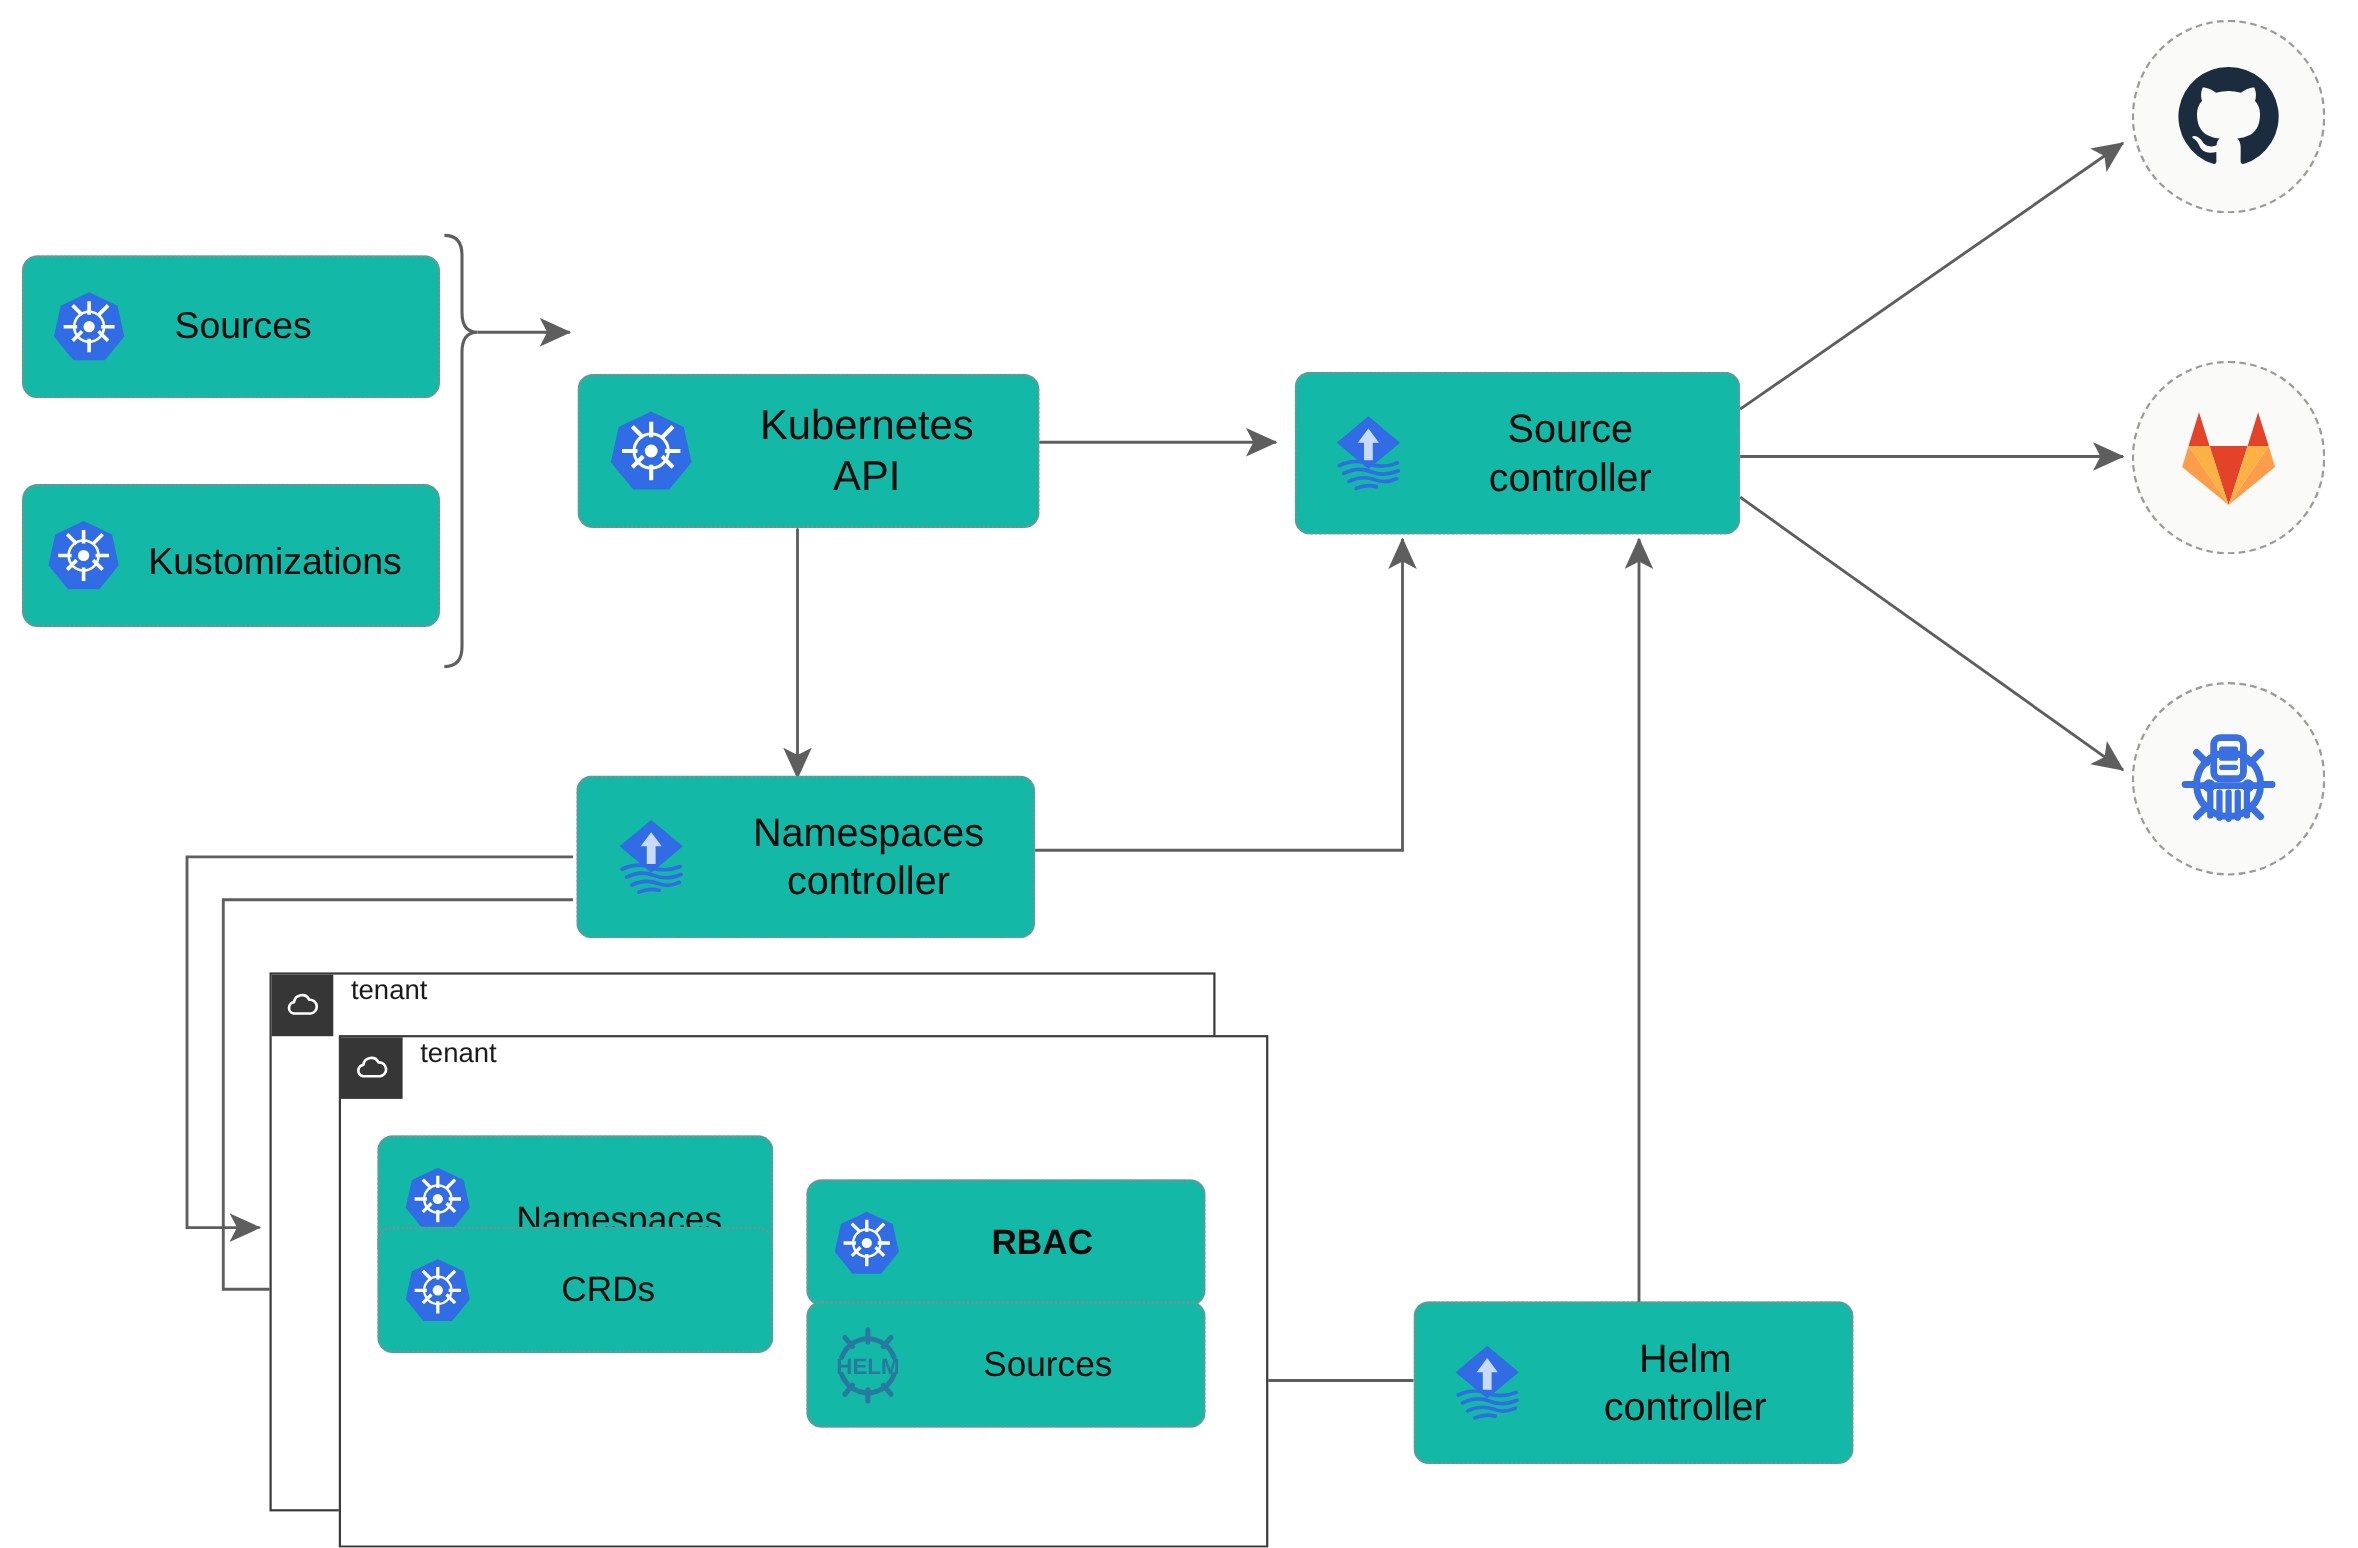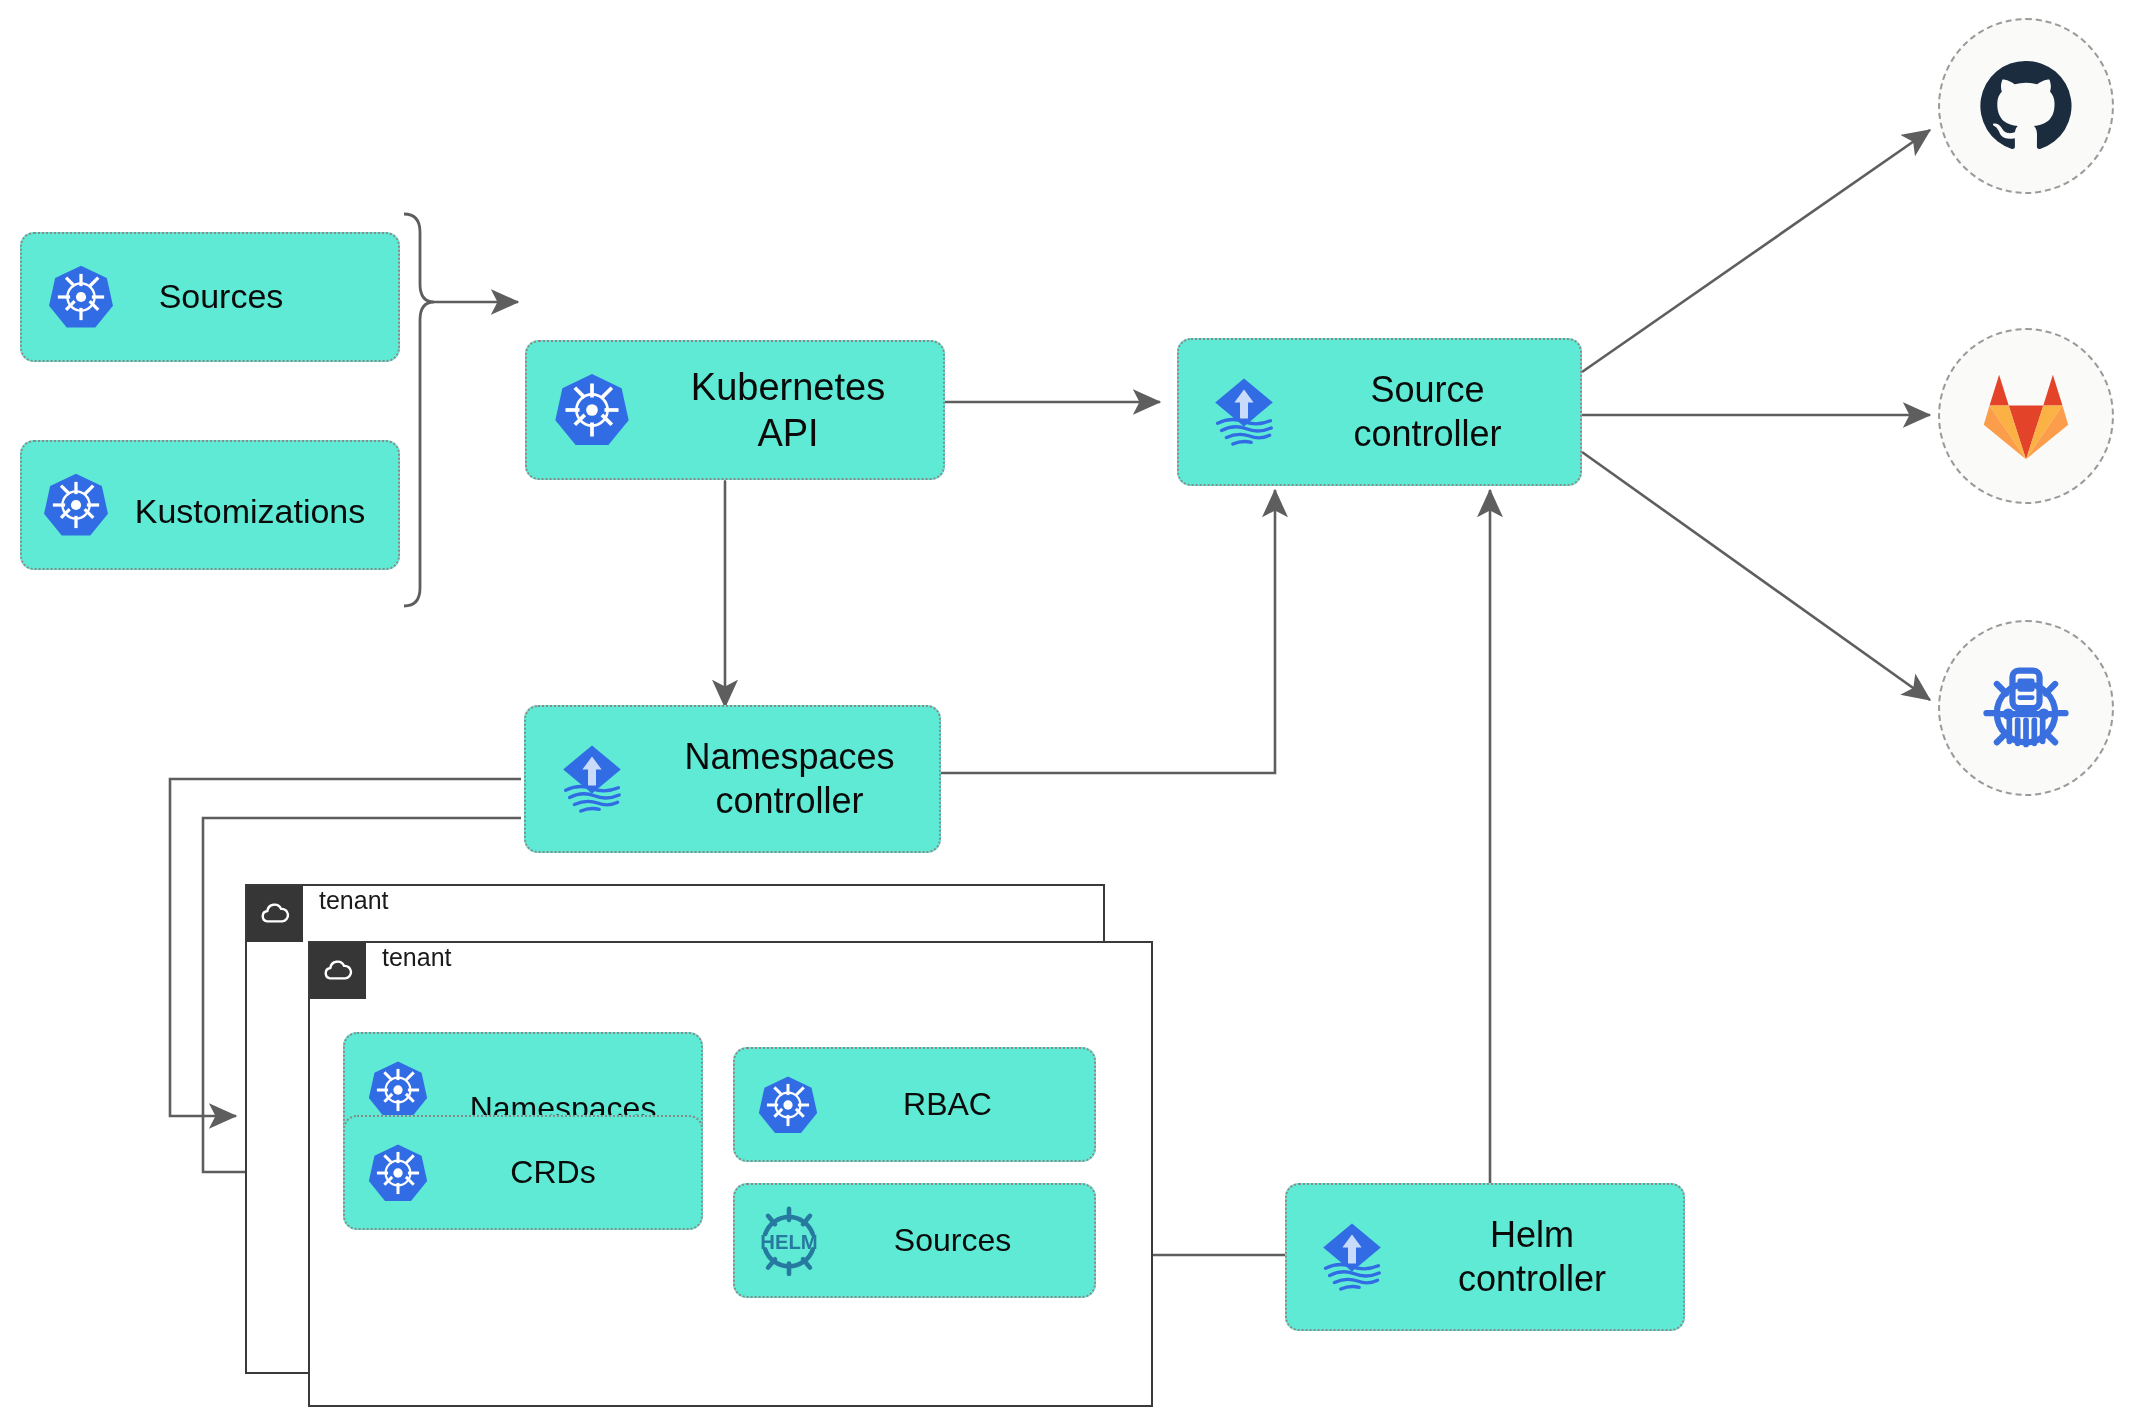--- a/index.html
+++ b/index.html
@@ -1,21 +1,21 @@
 <!DOCTYPE html>
 <html><head>
 <meta charset="utf-8">
 <style>
   html,body{margin:0;padding:0;background:#ffffff;}
   body{font-family:"Liberation Sans",sans-serif;}
   #canvas{position:relative;width:2144px;height:1407px;background:#ffffff;overflow:hidden;}
   svg.layer{position:absolute;left:0;top:0;width:2144px;height:1407px;pointer-events:none;}
   svg.layer.bottom{z-index:5;}
 
-  .node{position:absolute;box-sizing:border-box;background:#5eead4;
+  .node{position:absolute;box-sizing:border-box;background:#14b8a6;
         border:2px dotted #8a8a8a;border-radius:14px;z-index:20;
         display:flex;align-items:center;}
   .node .ico{flex:0 0 auto;display:flex;align-items:center;justify-content:center;}
   .node .lbl{flex:1 1 auto;text-align:center;color:#0a0a0a;line-height:1.22;
              white-space:pre-line;}
 
   .circ{position:absolute;box-sizing:border-box;border:2px dashed #9a9a9a;
         border-radius:50%;background:#fafaf8;z-index:20;
         display:flex;align-items:center;justify-content:center;}
 
@@ -215,21 +215,21 @@
           <path d="M61,57.9 l3.4,-3.4 l12.7,12.7 l-3.4,3.4 Z"></path>
           <path d="M73.7,19.8 l3.4,3.4 l-12.7,12.7 l-3.4,-3.4 Z"></path>
           <path d="M39,54.5 l3.4,3.4 l-12.7,12.7 l-3.4,-3.4 Z"></path>
         </g>
         <circle cx="50" cy="50" r="20" fill="none" stroke="#ffffff" stroke-width="3.4"></circle>
       </svg>
     </div>
     <div class="lbl" style="font-size:32px;padding-right:26px;margin-top:38px;">Namespaces</div>
   </div>
 
-  <div class="node" style="left:733px;top:1047px;width:363px;height:115px;">
+  <div class="node" style="left:733px;top:1072px;width:363px;height:115px;font-weight:bold;">
     <div class="ico" style="width:106px;">
       <svg width="62" height="62" viewBox="0 0 100 100">
         <path d="M50,4 L88,22 L97,63 L71,95 L29,95 L3,63 L12,22 Z" fill="#326ce5"></path>
         <g fill="#ffffff">
           <circle cx="50" cy="50" r="7.5"></circle>
           <path d="M47.6,16 h4.8 v18 h-4.8 Z"></path>
             <path d="M47.6,66 h4.8 v18 h-4.8 Z"></path>
           <path d="M16,47.6 h18 v4.8 h-18 Z"></path>
             <path d="M66,47.6 h18 v4.8 h-18 Z"></path>
           <path d="M26.3,23.2 l3.4,-3.4 l12.7,12.7 l-3.4,3.4 Z"></path>

